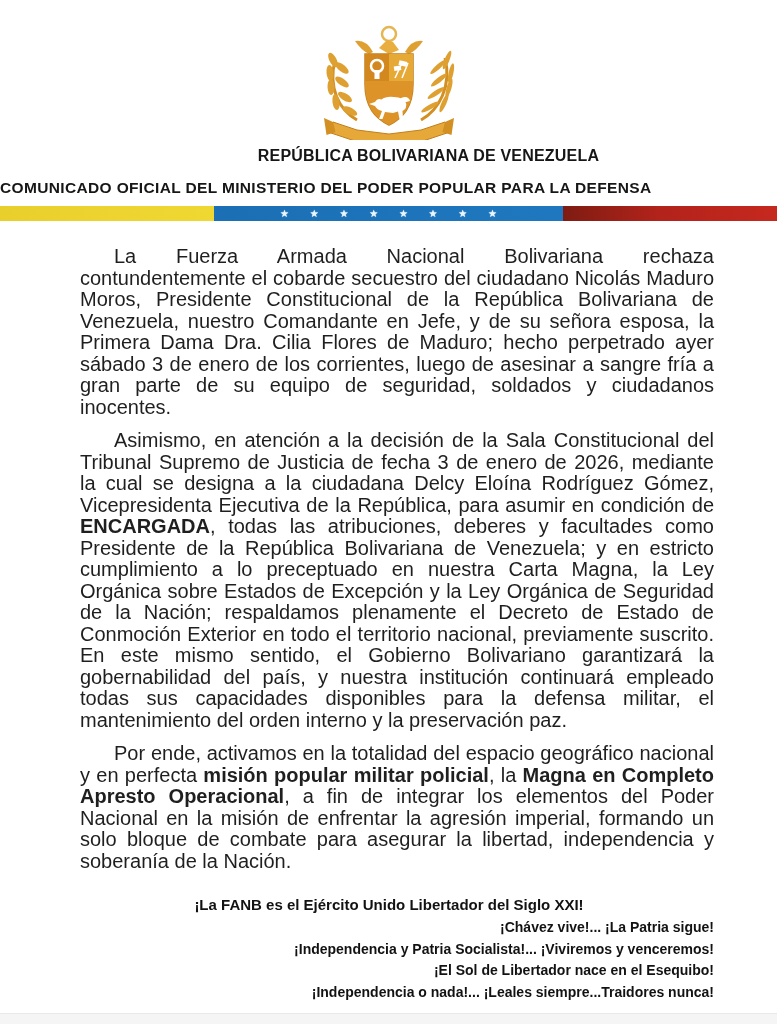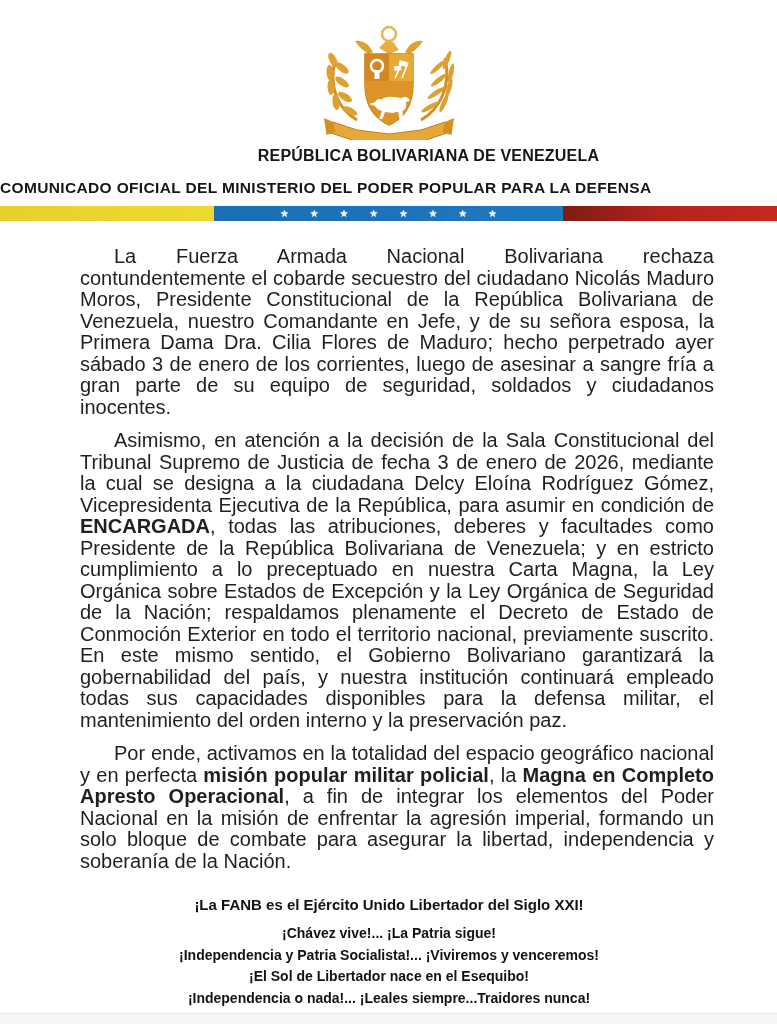--- a/index.html
+++ b/index.html
@@ -19,21 +19,21 @@
   .band-red{flex:1;height:100%;background:linear-gradient(90deg,#7e1c12,#b2231b 45%,#c6281e);}
   .stars{color:#eaf6ff;font-size:10px;letter-spacing:9px;padding-left:9px;line-height:1;
     text-shadow:0 0 1px #ffffff;}
   .content{position:absolute;top:246px;left:64px;width:650px;}
   .content p{
     margin:0 0 12px 16px;font-size:20px;line-height:21.5px;text-align:justify;
     text-indent:34px;color:#1f1f1f;
   }
   .content p:last-of-type{margin-bottom:0;}
   .headline{margin-top:24px;text-align:center;font-weight:bold;font-size:15px;color:#121212;}
-  .slogans{margin-top:10px;text-align:center;font-weight:bold;font-size:14px;
+  .slogans{margin-top:4px;text-align:right;font-weight:bold;font-size:14px;
     line-height:21.7px;color:#121212;}
   .dateline{margin-top:8px;text-align:right;padding-right:26px;font-size:15.5px;color:#1f1f1f;}
   .signature{margin-top:12px;text-align:center;color:#121212;}
   .sig-name{font-weight:bold;font-size:17px;line-height:22px;}
   .sig-title{font-weight:bold;font-size:16px;line-height:21px;}
   .bottom-strip{position:absolute;left:0;bottom:0;width:100%;height:10px;
     background:#f5f5f6;border-top:1px solid #e9e9ea;}
 </style>
 </head>
 <body>

